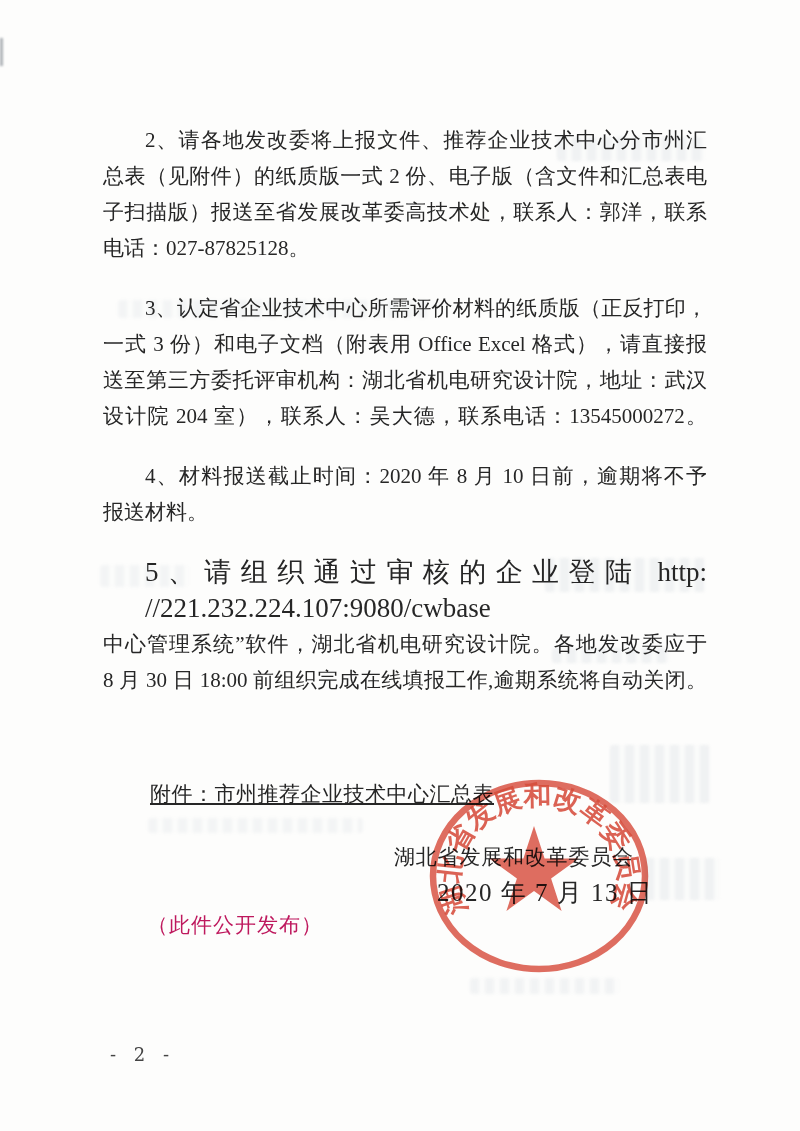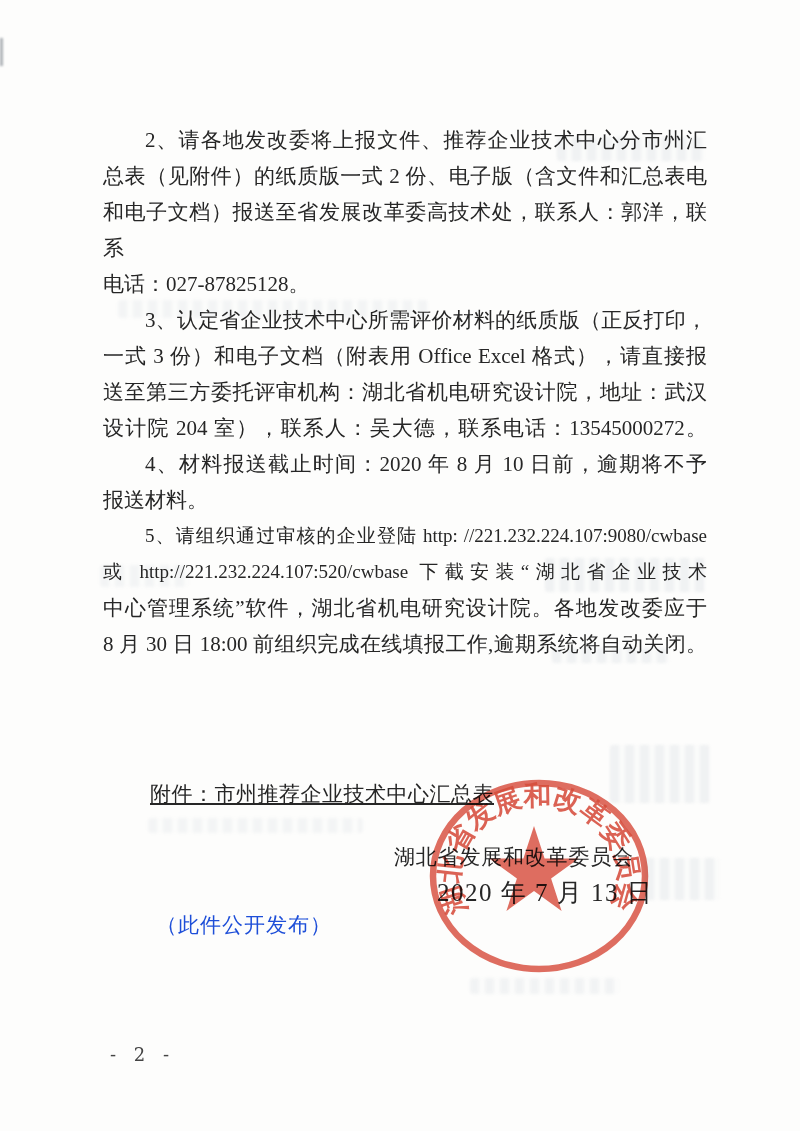--- a/index.html
+++ b/index.html
@@ -9,45 +9,45 @@
     background:#fdfdfc;
     overflow:hidden;
     font-family:"Liberation Serif","DejaVu Serif",serif;
     color:#262626;
   }
   .body-text{
     position:absolute;left:103px;top:122px;width:604px;
     font-size:21px;
   }
   .para{margin:0;}
-  .para + .para{margin-top:0;}
+  .para + .para{margin-top:24px;}
   .line{
     line-height:36px;
     text-align:justify;
     text-align-last:justify;
   }
   .line.short{text-align:center;text-align-last:left;}
   .line.indent{padding-left:42px;}
-  .line.url{font-size:19px;}
+  .line.url{font-size:27px;}
   .attachment{
     position:absolute;left:150px;top:776px;
     font-size:21px;line-height:36px;letter-spacing:0.5px;text-decoration:underline;
   }
   .signature{
     position:absolute;left:394px;top:839px;
     font-size:21px;line-height:36px;letter-spacing:0.8px;
   }
   .sig-date{
     position:absolute;left:437px;top:875px;
     font-size:25px;line-height:36px;letter-spacing:1.5px;
   }
   .release-note{
-    position:absolute;left:156px;top:907px;
+    position:absolute;left:147px;top:907px;
     font-size:21px;line-height:36px;letter-spacing:1px;
-    color:#1d4ed8;
+    color:#be185d;
   }
   .page-number{
     position:absolute;left:110px;top:1040px;
     font-size:18px;line-height:30px;letter-spacing:6px;
     color:#444;
     font-family:"DejaVu Serif","Liberation Serif",serif;
   }
   .seal{
     position:absolute;left:424px;top:776px;width:230px;height:202px;
     mix-blend-mode:multiply;
@@ -96,36 +96,35 @@
   <div class="ghost g5"></div>
   <div class="ghost g6"></div>
   <div class="ghost g7"></div>
   <div class="ghost g8"></div>
   <div class="ghost g9"></div>
 
   <div class="body-text">
     <div class="para">
       <div class="line indent">2、请各地发改委将上报文件、推荐企业技术中心分市州汇</div>
       <div class="line">总表（见附件）的纸质版一式 2 份、电子版（含文件和汇总表电</div>
-      <div class="line">和电子文档）报送至省发展改革委高技术处，联系人：郭洋，联系</div>
+      <div class="line">子扫描版）报送至省发展改革委高技术处，联系人：郭洋，联系</div>
       <div class="line short">电话：027-87825128。</div>
     </div>
     <div class="para">
       <div class="line indent">3、认定省企业技术中心所需评价材料的纸质版（正反打印，</div>
       <div class="line">一式 3 份）和电子文档（附表用 Office Excel 格式），请直接报</div>
       <div class="line">送至第三方委托评审机构：湖北省机电研究设计院，地址：武汉</div>
       <div class="line">设计院 204 室），联系人：吴大德，联系电话：13545000272。</div>
     </div>
     <div class="para">
       <div class="line indent">4、材料报送截止时间：2020 年 8 月 10 日前，逾期将不予</div>
       <div class="line short">报送材料。</div>
     </div>
     <div class="para">
       <div class="line indent url">5、请组织通过审核的企业登陆 http: //221.232.224.107:9080/cwbase</div>
-      <div class="line url">或 http://221.232.224.107:520/cwbase 下截安装“湖北省企业技术</div>
       <div class="line">中心管理系统”软件，湖北省机电研究设计院。各地发改委应于</div>
       <div class="line">8 月 30 日 18:00 前组织完成在线填报工作,逾期系统将自动关闭。</div>
     </div>
   </div>
 
   <div class="attachment">附件：市州推荐企业技术中心汇总表</div>
 
   <div class="signature">湖北省发展和改革委员会</div>
 
   <div class="sig-date">2020 年 7 月 13 日</div>

